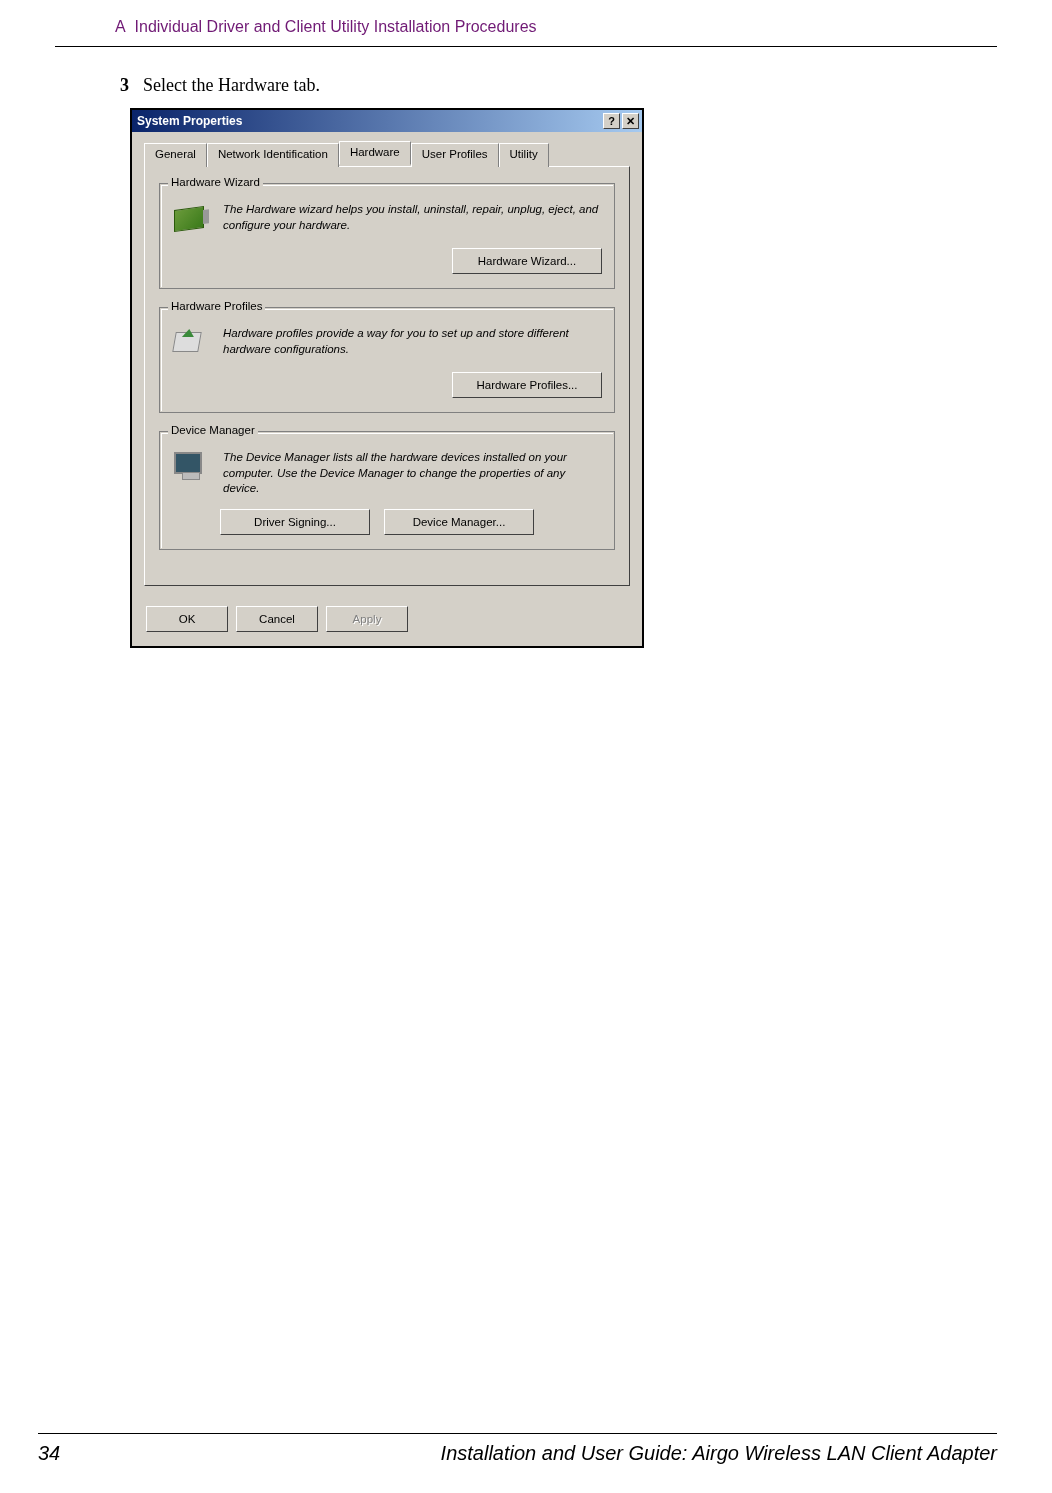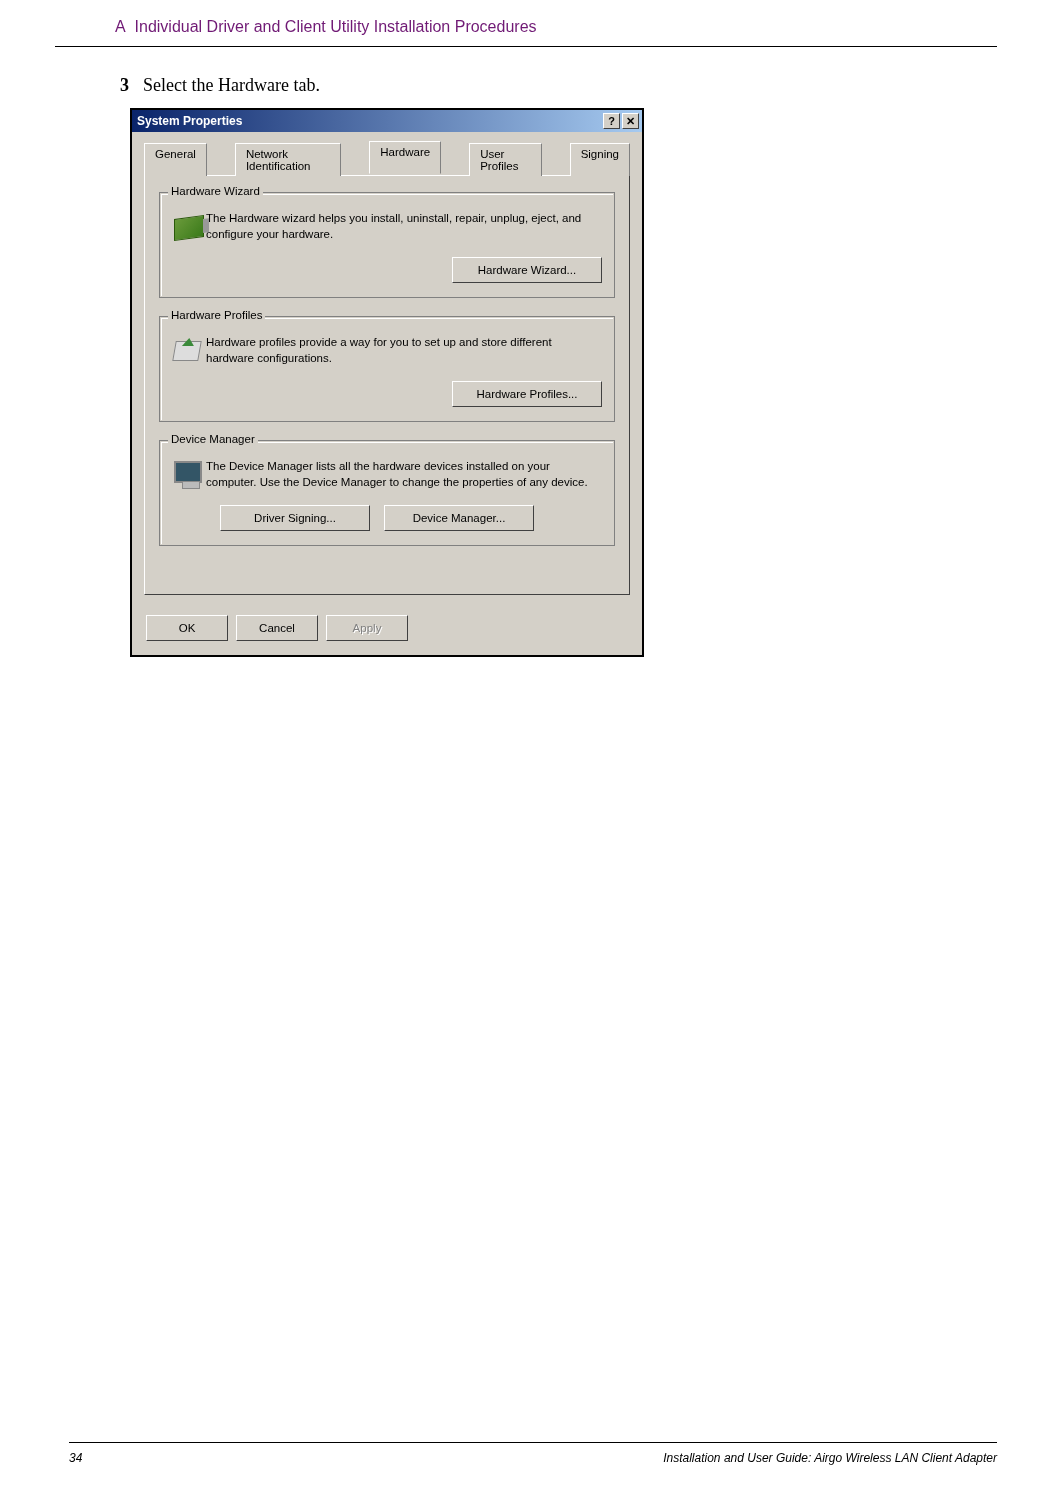--- a/index.html
+++ b/index.html
@@ -77,21 +77,20 @@
       font-family: Arial, sans-serif;
     }
     .dialog-body {
       padding: 10px 12px 12px 12px;
     }
     .tabs {
       display: flex;
       font-size: 12px;
       position: relative;
       z-index: 2;
-      gap: 28px;
     }
     .tab {
       padding: 4px 10px 4px 10px;
       background: #d4d0c8;
       border-top: 1px solid #fff;
       border-left: 1px solid #fff;
       border-right: 1px solid #808080;
       position: relative;
       top: 1px;
       font-size: 11.5px;
@@ -132,21 +131,22 @@
       position: absolute;
       top: -8px;
       left: 8px;
       background: #d4d0c8;
       padding: 0 3px;
       font-size: 11.5px;
     }
     .gb-row {
       display: flex;
       align-items: flex-start;
-      gap: 0;
+      gap: 17px;
+      font-style: italic;
     }
     .gb-icon {
       width: 34px;
       height: 34px;
       flex-shrink: 0;
       position: relative;
     }
     .icon-chip {
       width: 30px; height: 22px;
       background: linear-gradient(135deg, #6a9a3a, #3a7a1a);
@@ -207,27 +207,27 @@
       padding: 8px 14px 14px 14px;
       display: flex;
       justify-content: flex-start;
       gap: 8px;
     }
     .dialog-footer .win-btn { min-width: 82px; }
     .win-btn.disabled { color: #808080; text-shadow: 1px 1px 0 #fff; }
     .page-footer {
       position: absolute;
       bottom: 28px;
-      left: 69px;
+      left: 38px;
       right: 55px;
       border-top: 1.5px solid #000;
       padding-top: 8px;
       display: flex;
       justify-content: space-between;
-      font-size: 12px;
+      font-size: 20px;
       font-style: italic;
     }
   </style>
 </head>
 <body>
 
 <div class="page-header">
   <span>A</span>&nbsp;&nbsp;<span>Individual Driver and Client Utility Installation Procedures</span>
 </div>
 
@@ -246,21 +246,21 @@
           <div class="titlebar-btn">✕</div>
         </div>
       </div>
 
       <div class="dialog-body">
         <div class="tabs">
           <div class="tab">General</div>
           <div class="tab">Network Identification</div>
           <div class="tab active">Hardware</div>
           <div class="tab">User Profiles</div>
-          <div class="tab">Signing</div>
+          <div class="tab">Utility</div>
         </div>
 
         <div class="tab-panel">
 
           <div class="groupbox">
             <div class="gb-legend">Hardware Wizard</div>
             <div class="gb-row">
               <div class="gb-icon">
                   <div class="icon-chip"></div>
                 </div>

